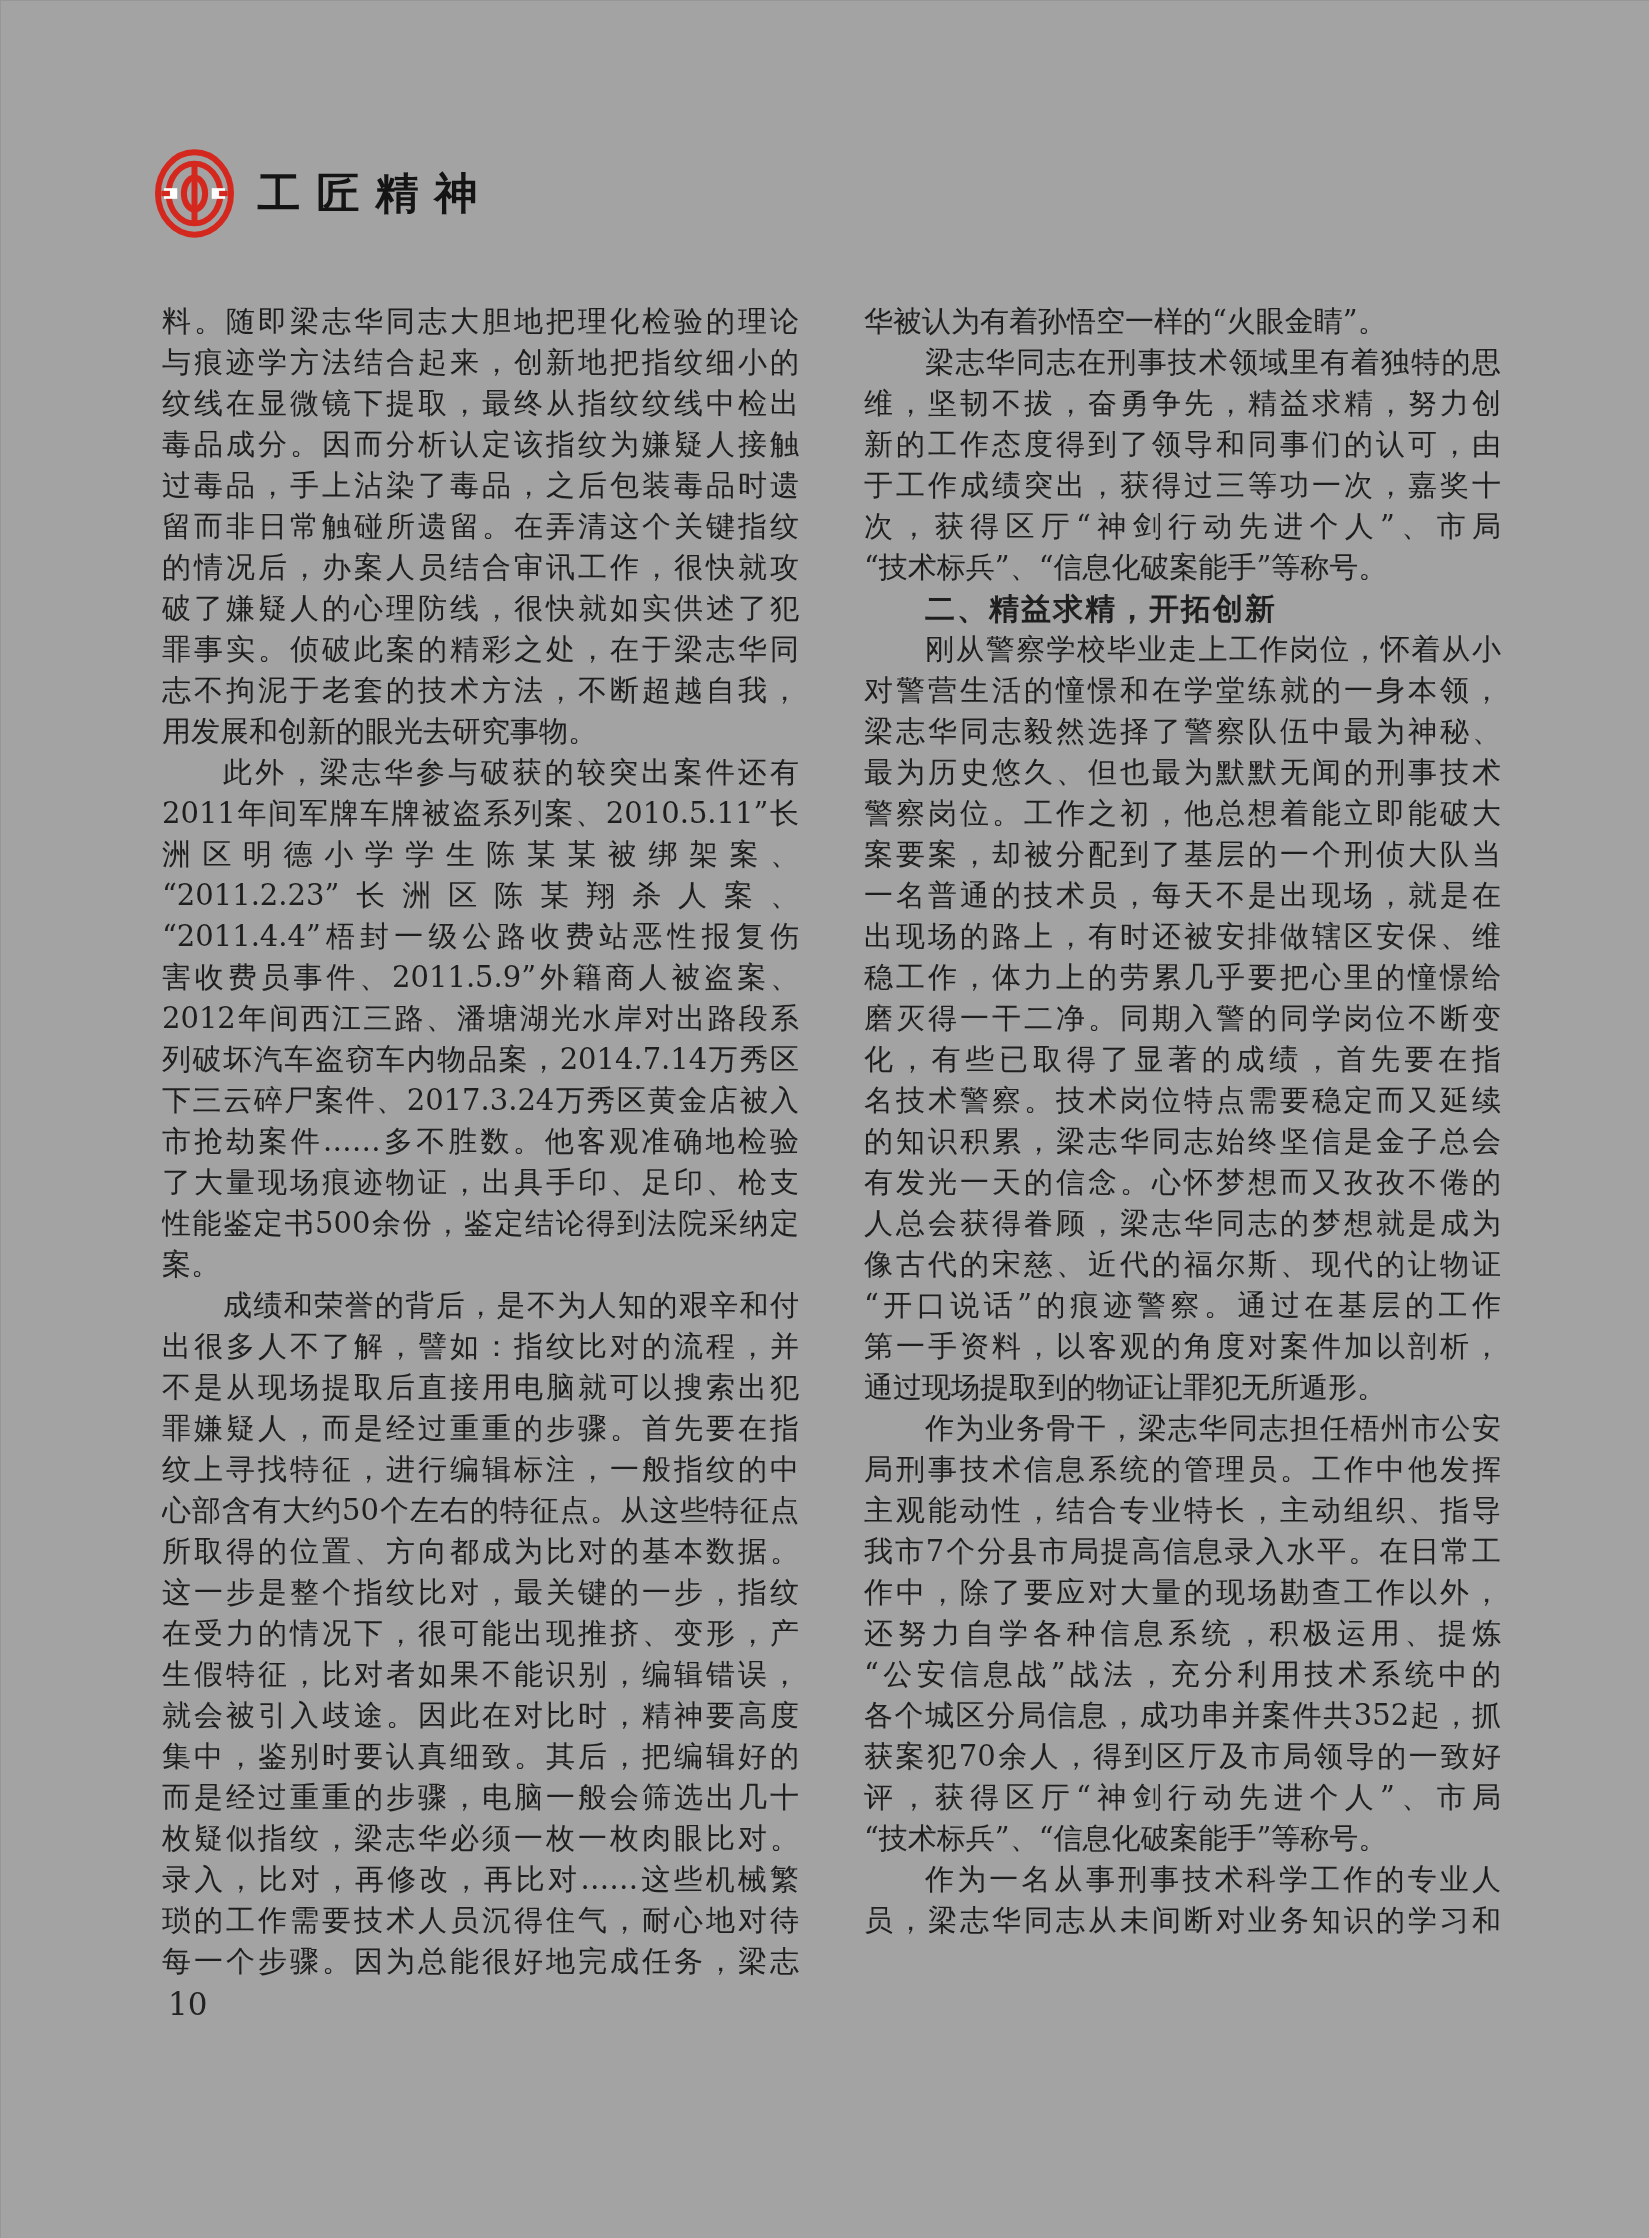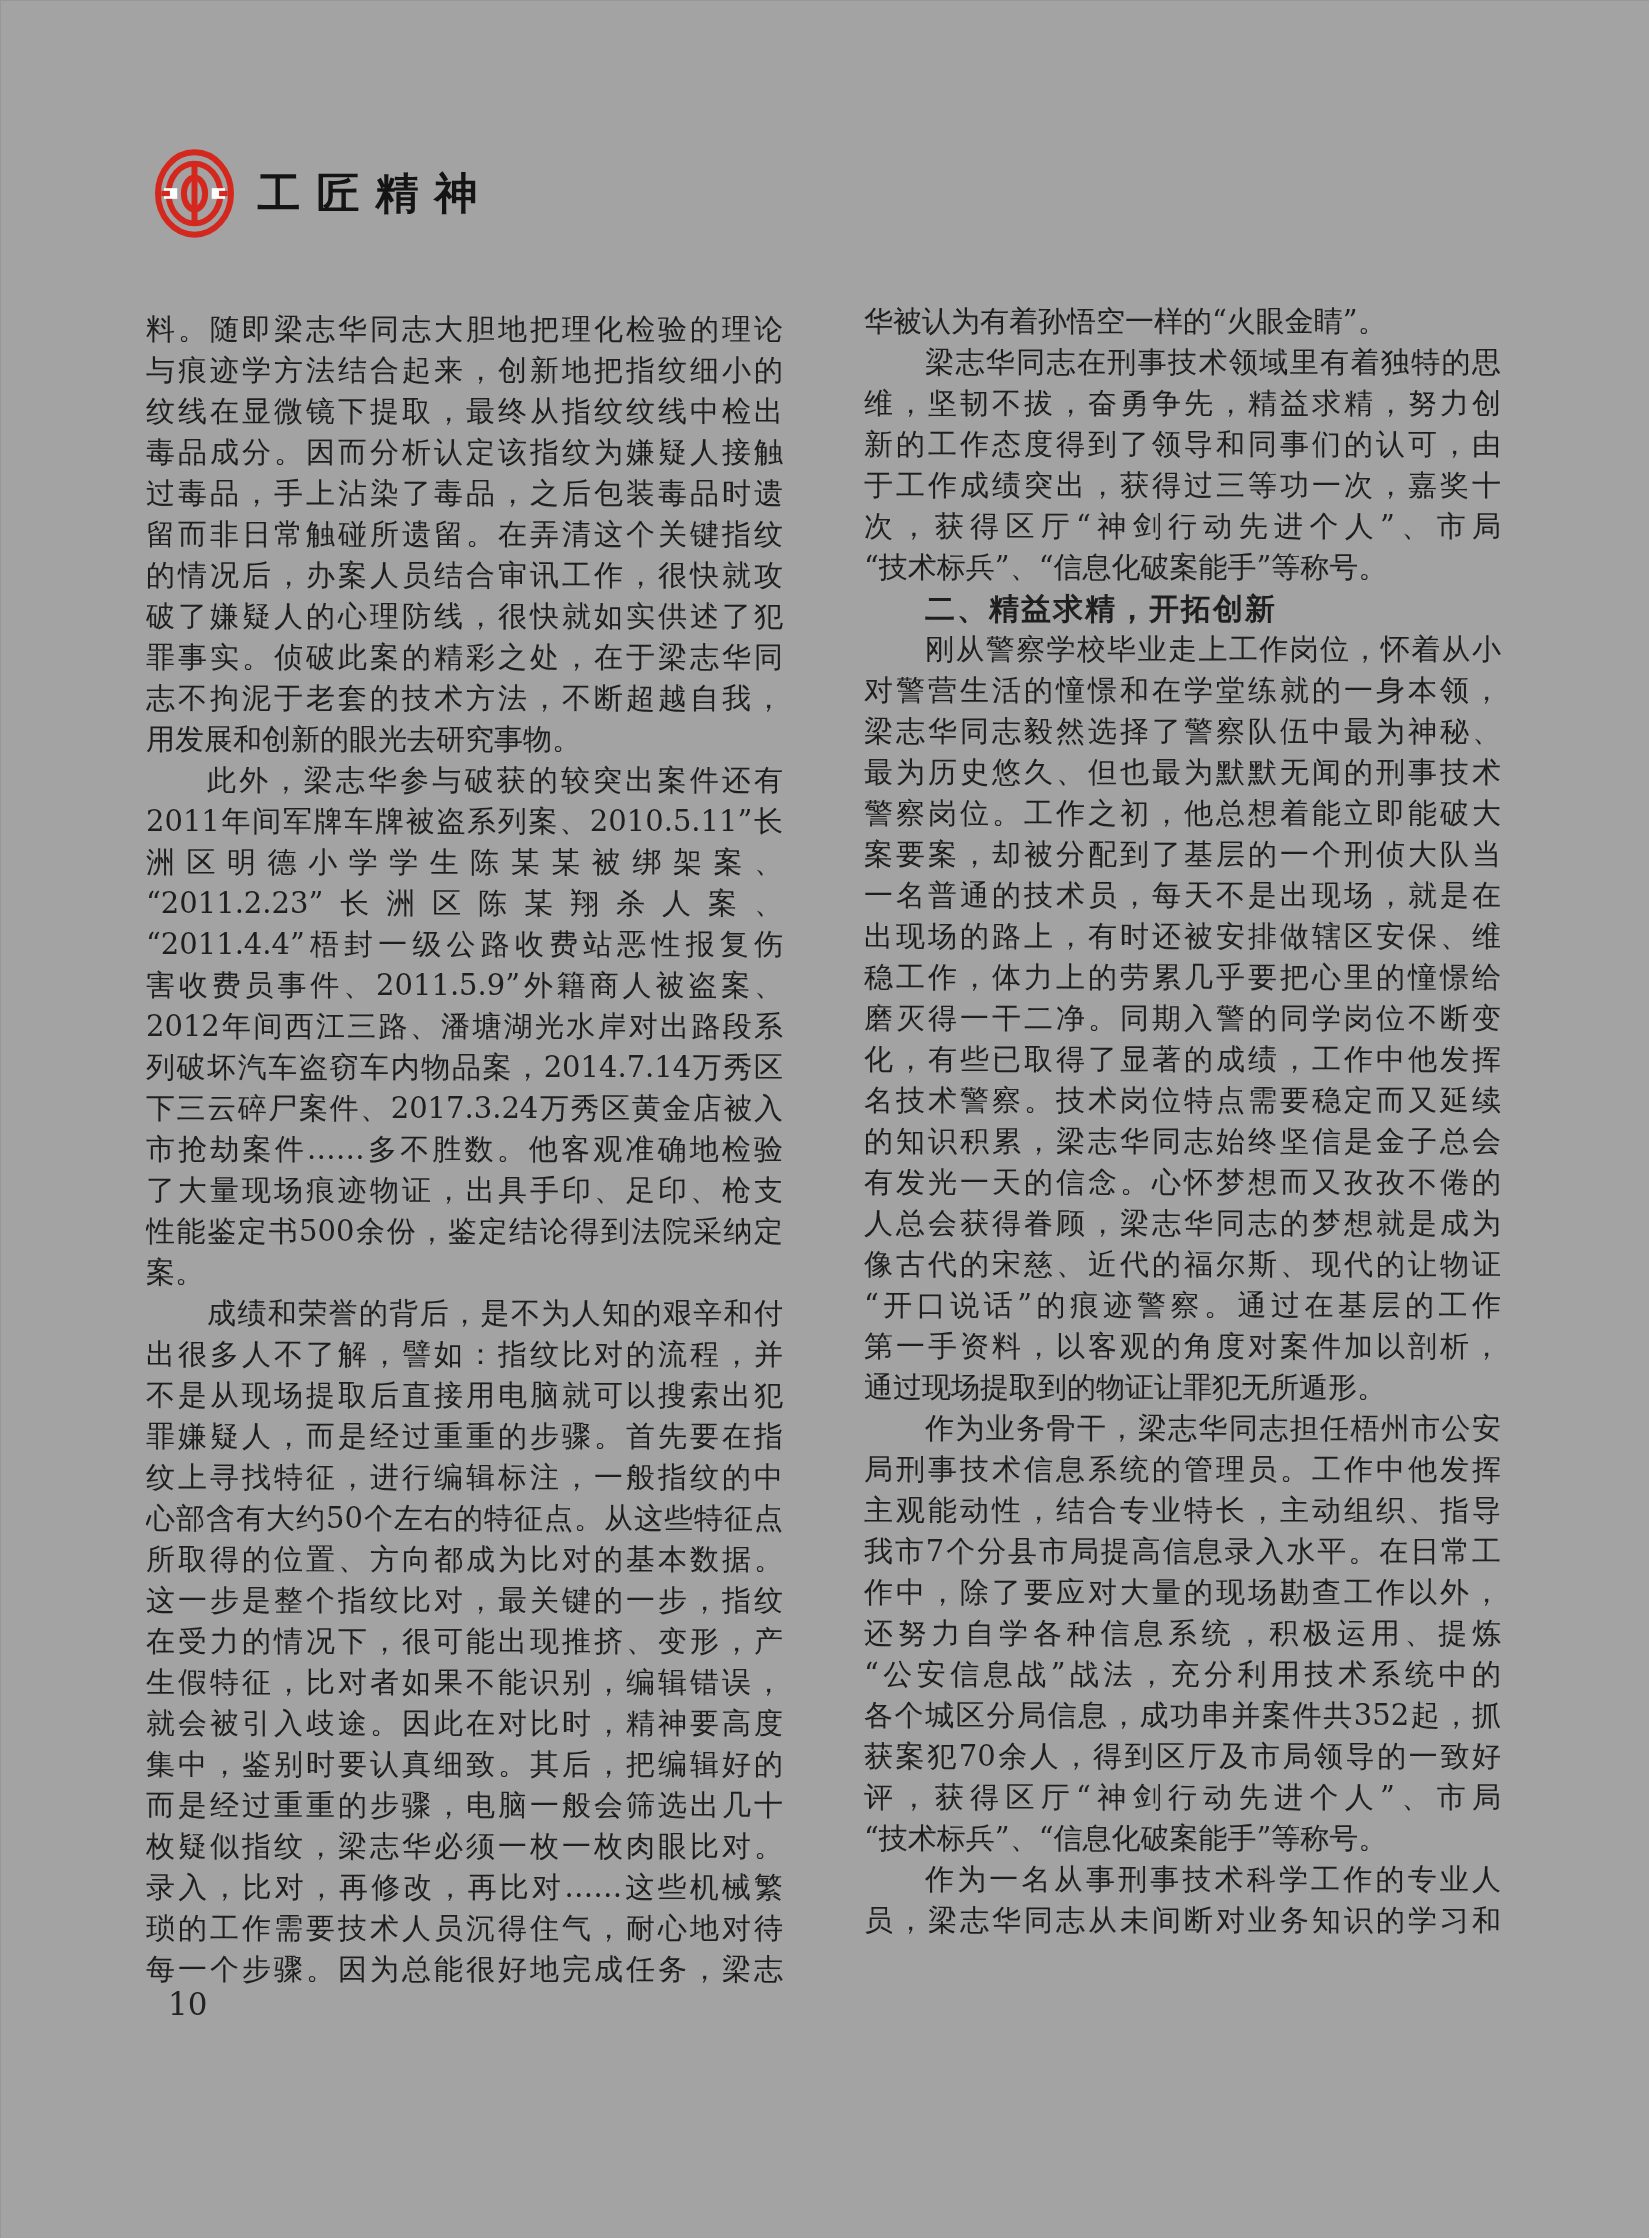--- a/index.html
+++ b/index.html
@@ -27,21 +27,21 @@
     font-size:43px;
     font-weight:bold;
     letter-spacing:16px;
     color:#141414;
     white-space:nowrap;
   }
   .column{
     position:absolute;top:301px;width:637px;
     font-size:29px;line-height:41px;
   }
-  .column.left{left:146px;margin-top:8px;}
+  .column.left{left:162px;}
   .column.right{left:864px;}
   .tline{
     height:41px;
     overflow:hidden;
     white-space:nowrap;
     text-align:left;
     box-sizing:border-box;
   }
   .tline.fill{
     white-space:normal;
@@ -135,21 +135,21 @@
       <div class="tline fill indent">刚从警察学校毕业走上工作岗位，怀着从小</div>
       <div class="tline fill">对警营生活的憧憬和在学堂练就的一身本领，</div>
       <div class="tline fill">梁志华同志毅然选择了警察队伍中最为神秘、</div>
       <div class="tline fill">最为历史悠久、但也最为默默无闻的刑事技术</div>
       <div class="tline fill">警察岗位。工作之初，他总想着能立即能破大</div>
       <div class="tline fill">案要案，却被分配到了基层的一个刑侦大队当</div>
       <div class="tline fill">一名普通的技术员，每天不是出现场，就是在</div>
       <div class="tline fill">出现场的路上，有时还被安排做辖区安保、维</div>
       <div class="tline fill">稳工作，体力上的劳累几乎要把心里的憧憬给</div>
       <div class="tline fill">磨灭得一干二净。同期入警的同学岗位不断变</div>
-      <div class="tline fill">化，有些已取得了显著的成绩，工作中他发挥</div>
+      <div class="tline fill">化，有些已取得了显著的成绩，首先要在指</div>
       <div class="tline fill">名技术警察。技术岗位特点需要稳定而又延续</div>
       <div class="tline fill">的知识积累，梁志华同志始终坚信是金子总会</div>
       <div class="tline fill">有发光一天的信念。心怀梦想而又孜孜不倦的</div>
       <div class="tline fill">人总会获得眷顾，梁志华同志的梦想就是成为</div>
       <div class="tline fill">像古代的宋慈、近代的福尔斯、现代的让物证</div>
       <div class="tline fill">“开口说话”的痕迹警察。通过在基层的工作</div>
       <div class="tline fill">第一手资料，以客观的角度对案件加以剖析，</div>
       <div class="tline">通过现场提取到的物证让罪犯无所遁形。</div>
       <div class="tline fill indent">作为业务骨干，梁志华同志担任梧州市公安</div>
       <div class="tline fill">局刑事技术信息系统的管理员。工作中他发挥</div>

